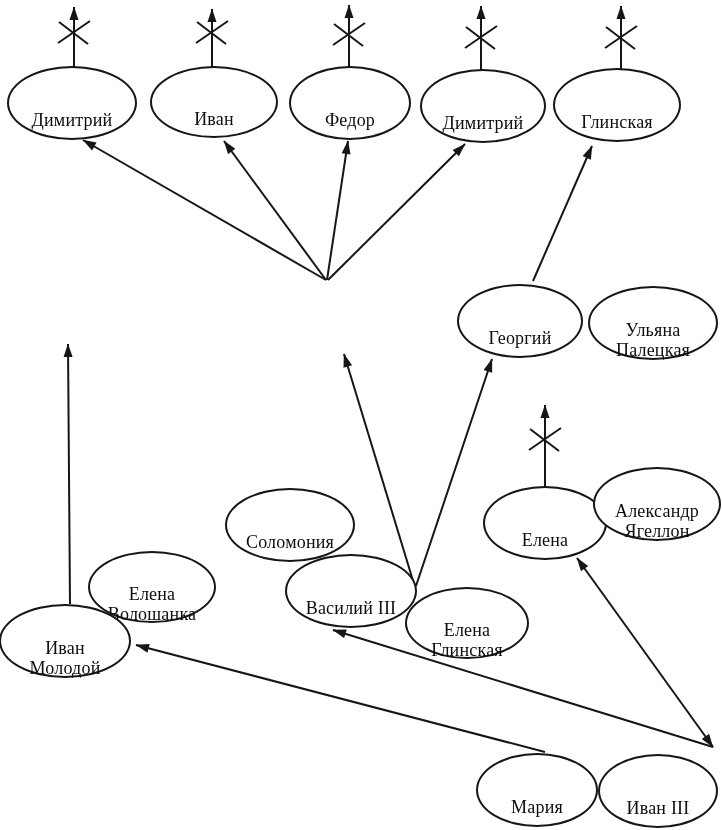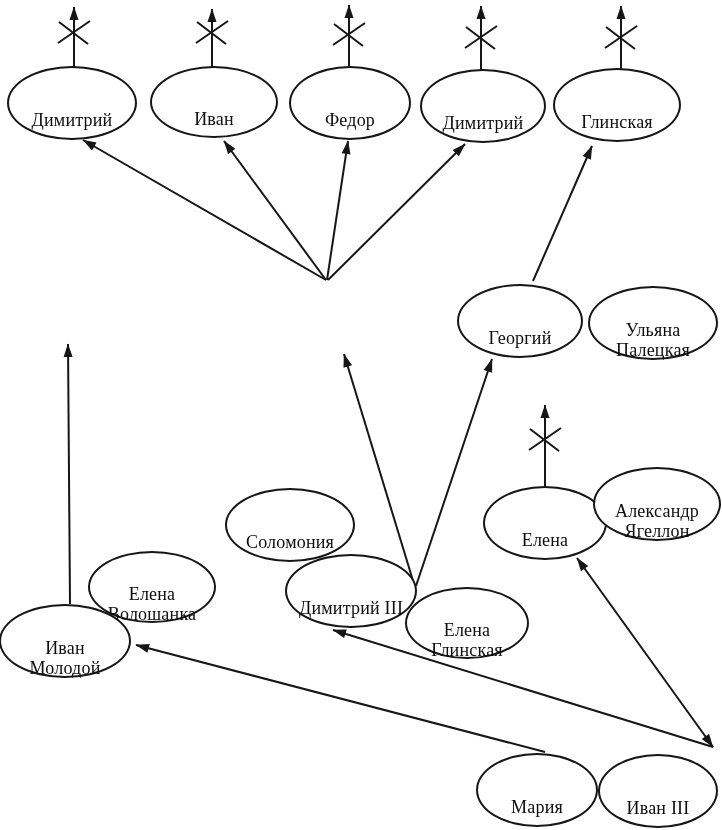--- a/index.html
+++ b/index.html
@@ -86,21 +86,21 @@
     <span class="lbl">Елена</span>
   </div>
   <div class="node" style="left: 593px; top: 467px; width: 128px; height: 74px;">
     <span class="lbl">Александр
 Ягеллон</span>
   </div>
   <div class="node" style="left: 225px; top: 488px; width: 130px; height: 74px;">
     <span class="lbl">Соломония</span>
   </div>
   <div class="node" style="left: 285px; top: 554px; width: 132px; height: 74px;">
-    <span class="lbl">Димитрий III</span>
+    <span class="lbl">Василий III</span>
   </div>
   <div class="node" style="left: 405px; top: 587px; width: 124px; height: 72px;">
     <span class="lbl">Елена
 Глинская</span>
   </div>
   <div class="node" style="left: 88px; top: 551px; width: 128px; height: 72px;">
     <span class="lbl">Елена
 Волошанка</span>
   </div>
   <div class="node" style="left: -1px; top: 604px; width: 132px; height: 74px;">

